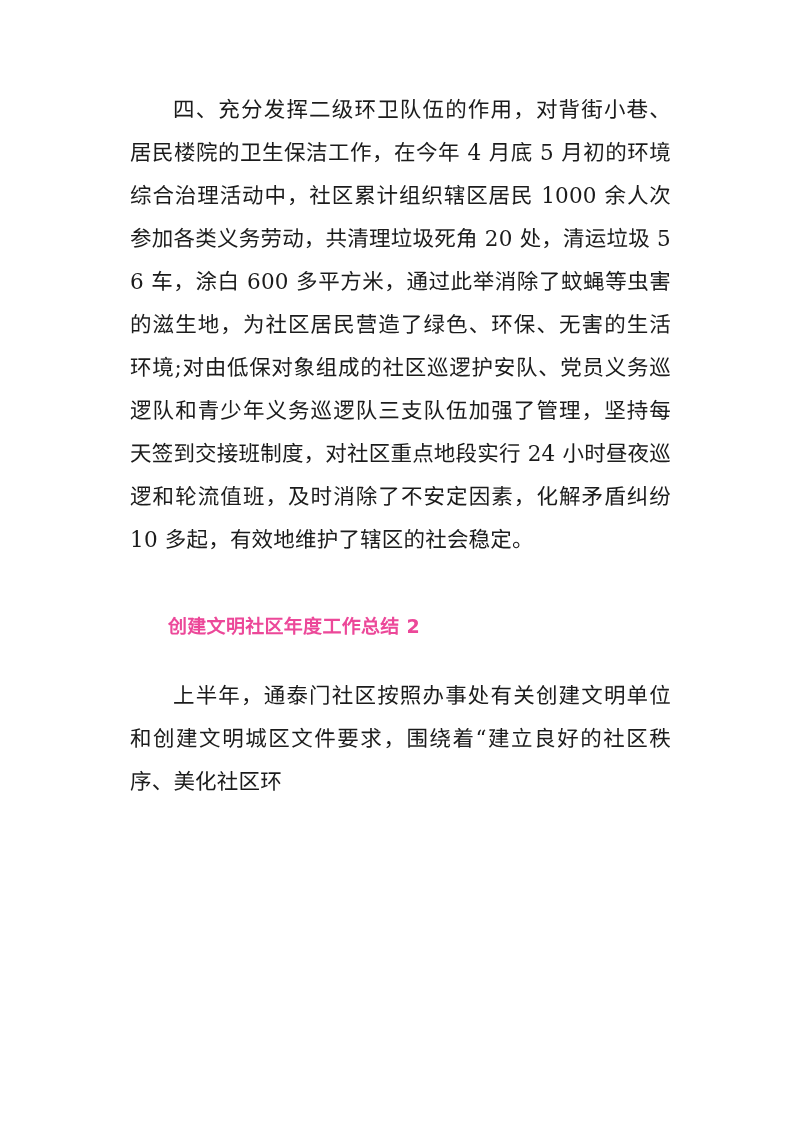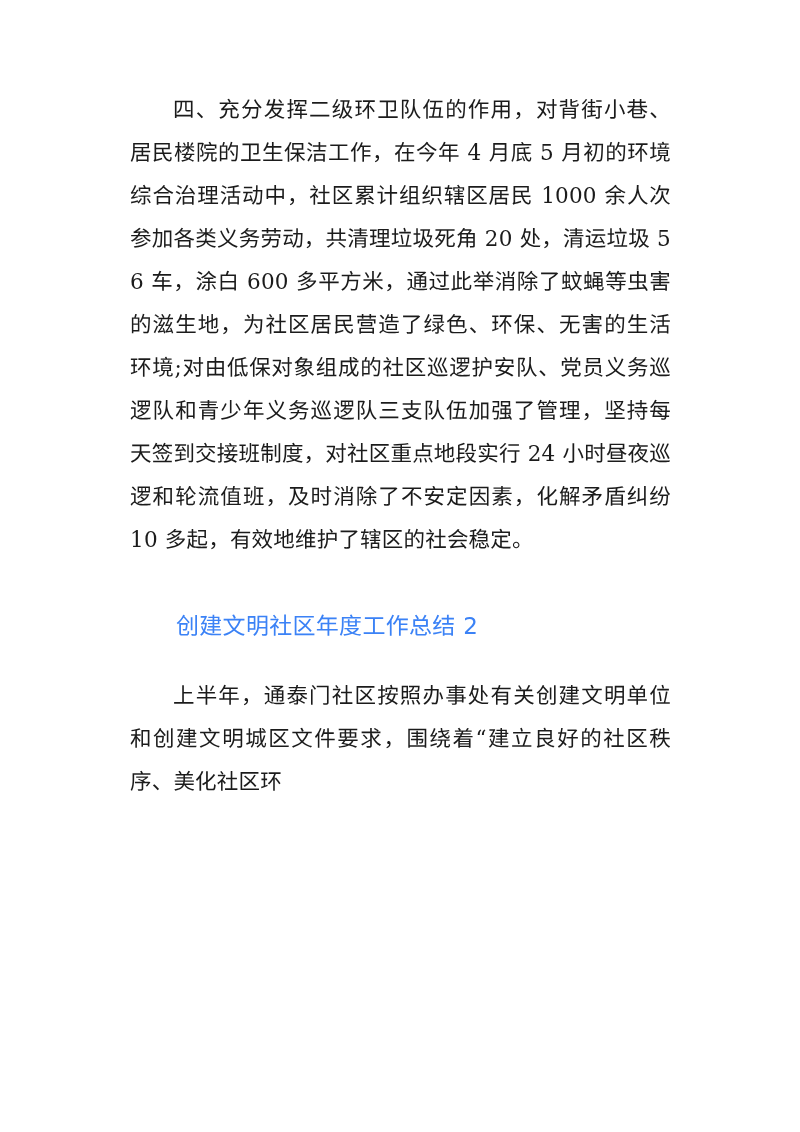--- a/index.html
+++ b/index.html
@@ -47,24 +47,24 @@
 
   p.para:last-child {
     margin-bottom: 0;
   }
 
   h2.section-heading {
     margin: 0 0 26px 0;
     padding: 0;
     text-indent: 2em;
     font-family: "DejaVu Sans", "Liberation Sans", sans-serif;
-    font-size: 23px;
+    font-size: 19px;
     line-height: 43px;
-    font-weight: normal;
-    color: #3b82f6;
+    font-weight: bold;
+    color: #ec4899;
     letter-spacing: 0.3px;
   }
 
   .spacer-before-heading {
     height: 14px;
   }
 </style>
 </head>
 <body>
 

